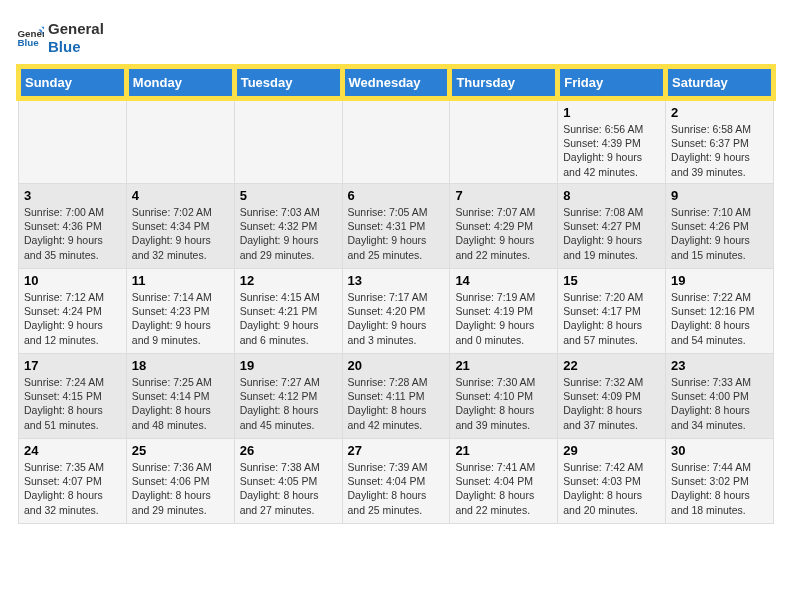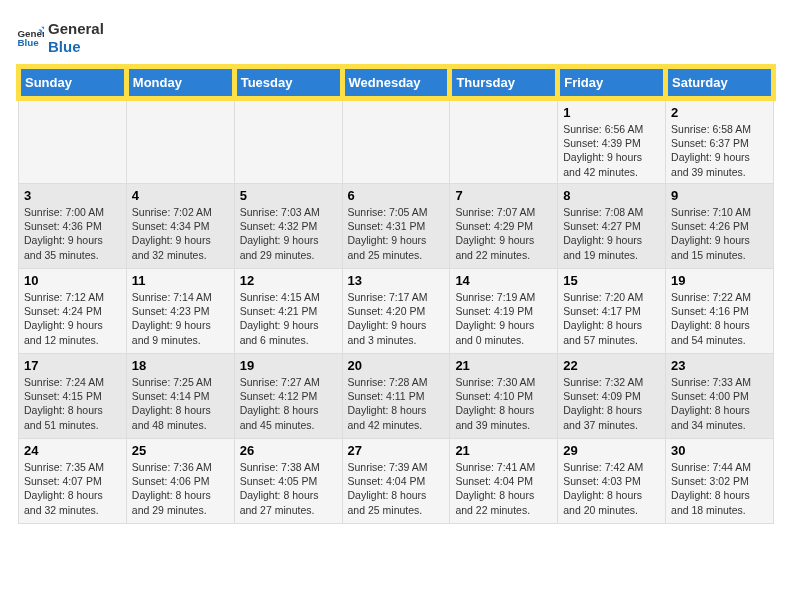--- a/index.html
+++ b/index.html
@@ -211,21 +211,21 @@
         </td>
         <td>
           <span class="day-number">15</span>
           <div class="cell-text">Sunrise: 7:20 AM
 Sunset: 4:17 PM
 Daylight: 8 hours and 57 minutes.</div>
         </td>
         <td>
           <span class="day-number">19</span>
           <div class="cell-text">Sunrise: 7:22 AM
-Sunset: 4:16 PM
+Sunset: 12:16 PM
 Daylight: 8 hours and 54 minutes.</div>
         </td>
       </tr>
       <tr>
         <td>
           <span class="day-number">17</span>
           <div class="cell-text">Sunrise: 7:24 AM
 Sunset: 4:15 PM
 Daylight: 8 hours and 51 minutes.</div>
         </td>

